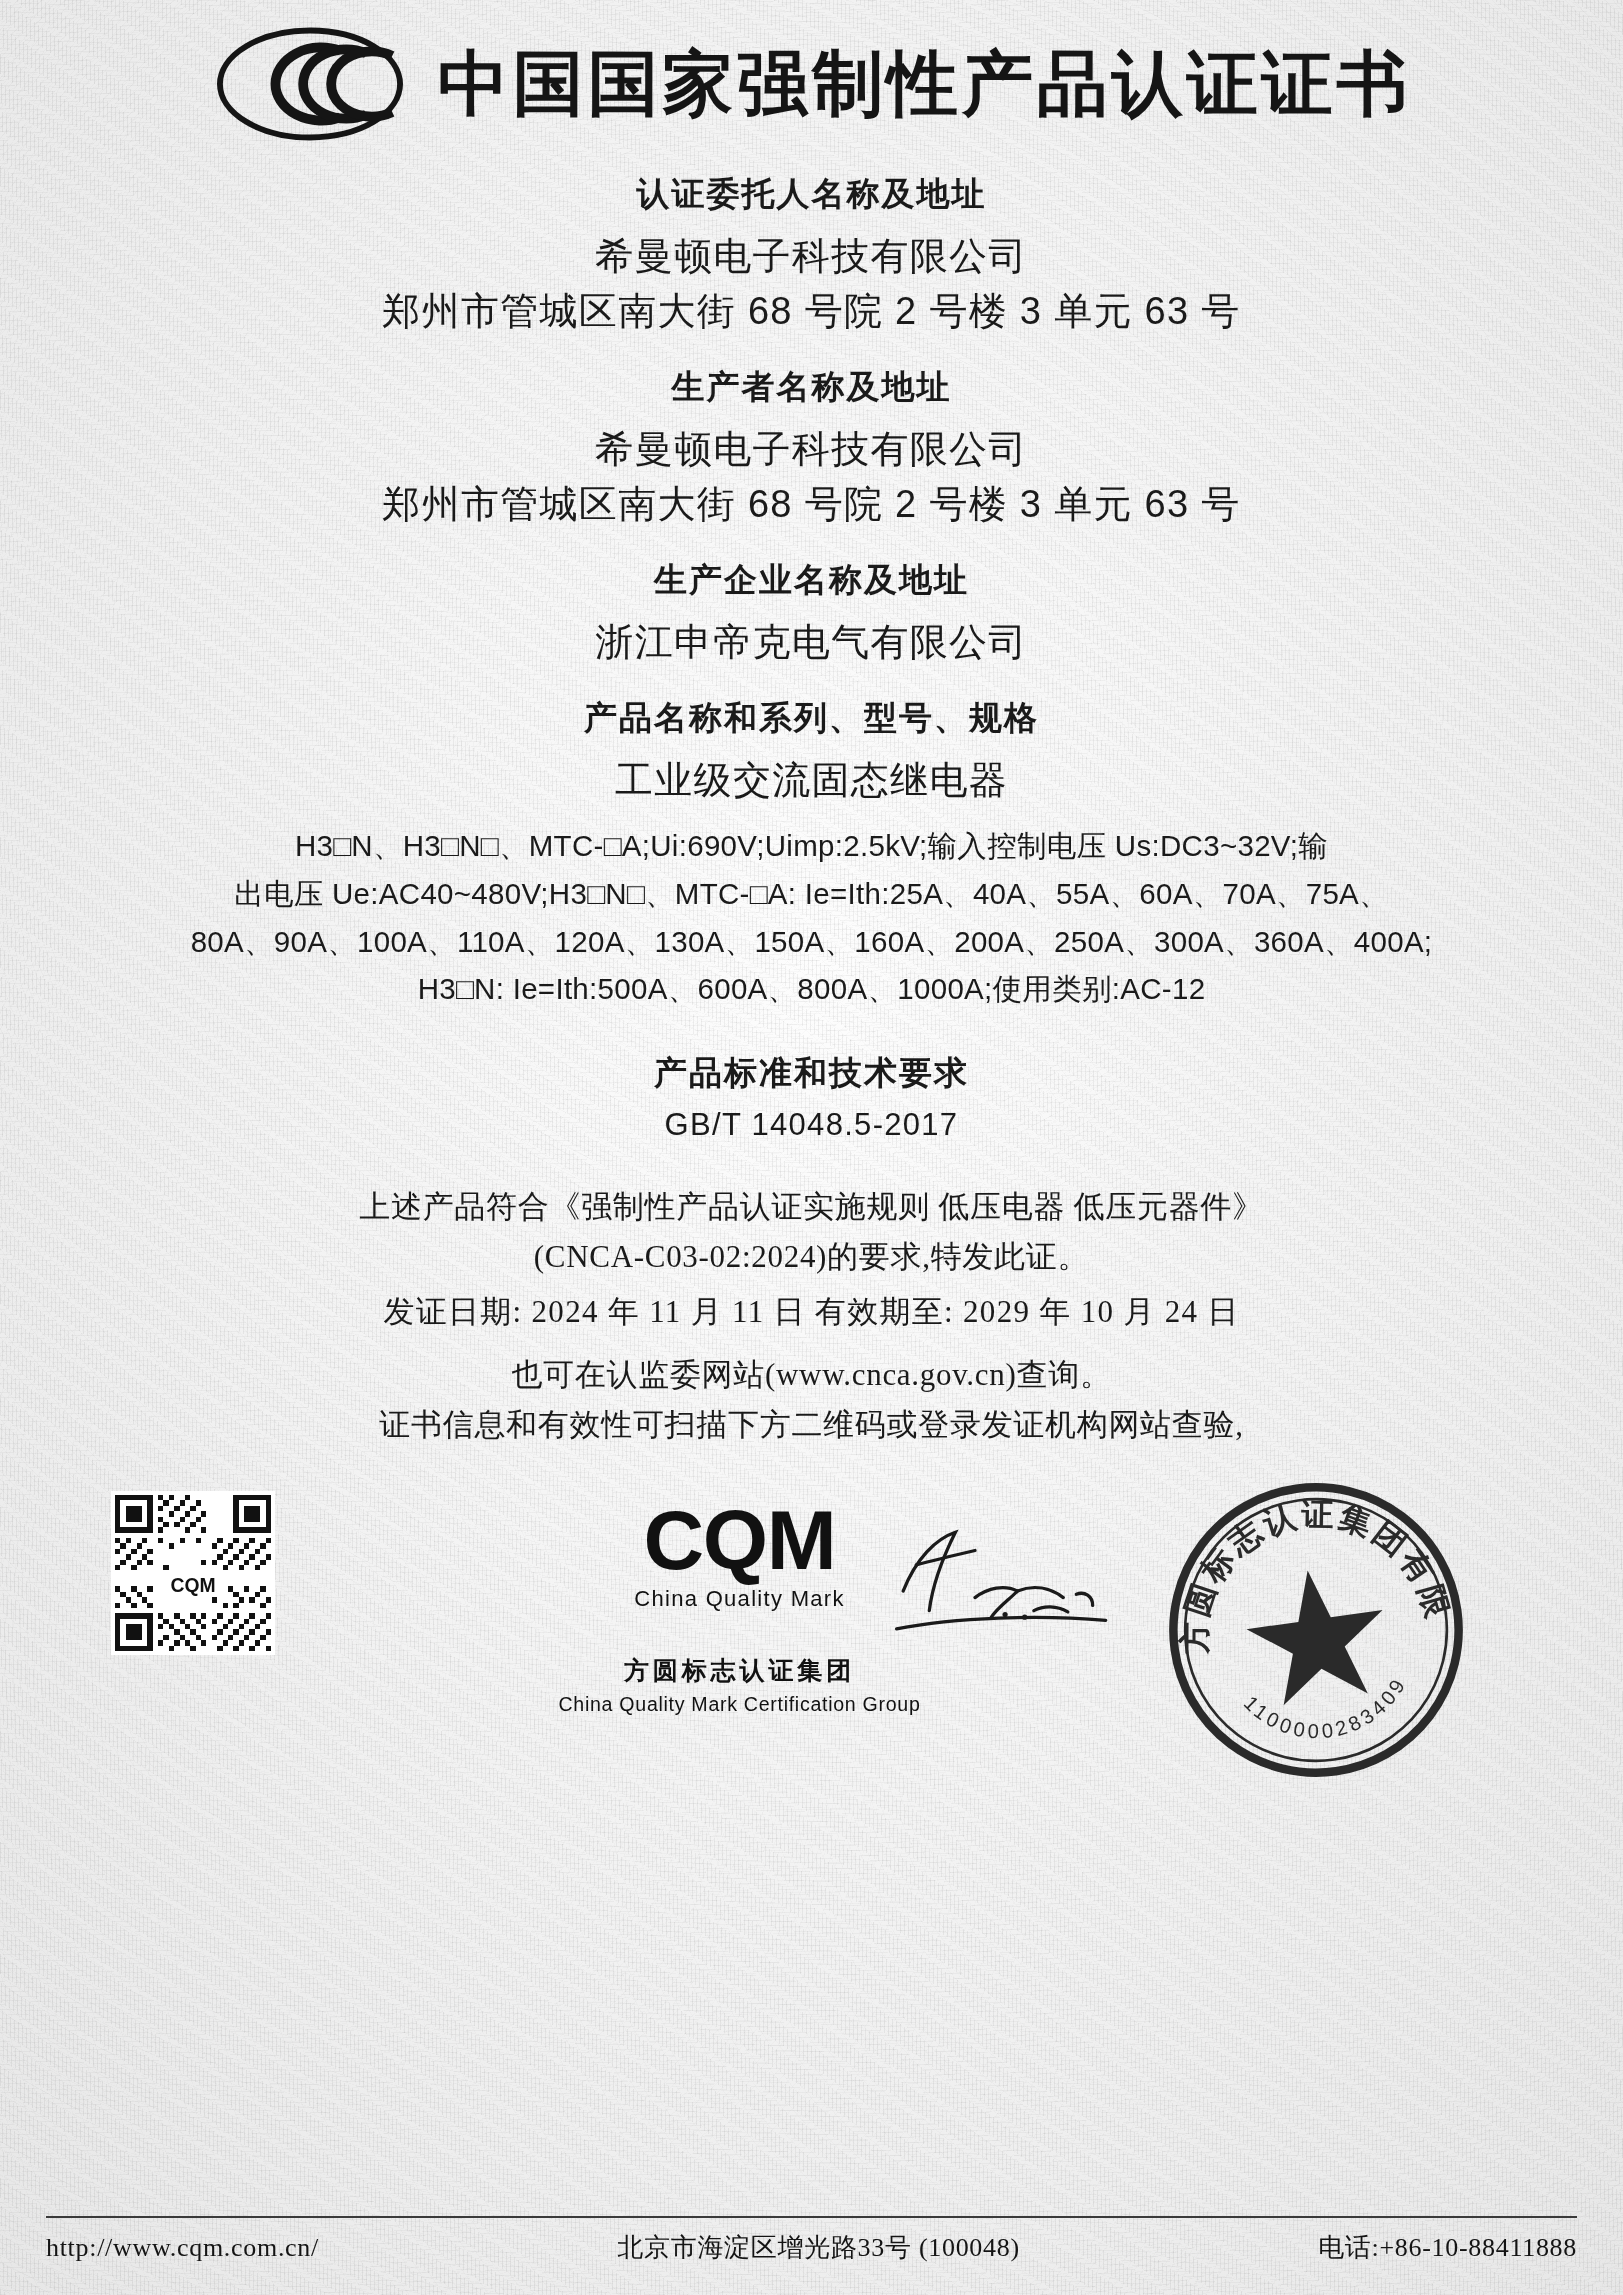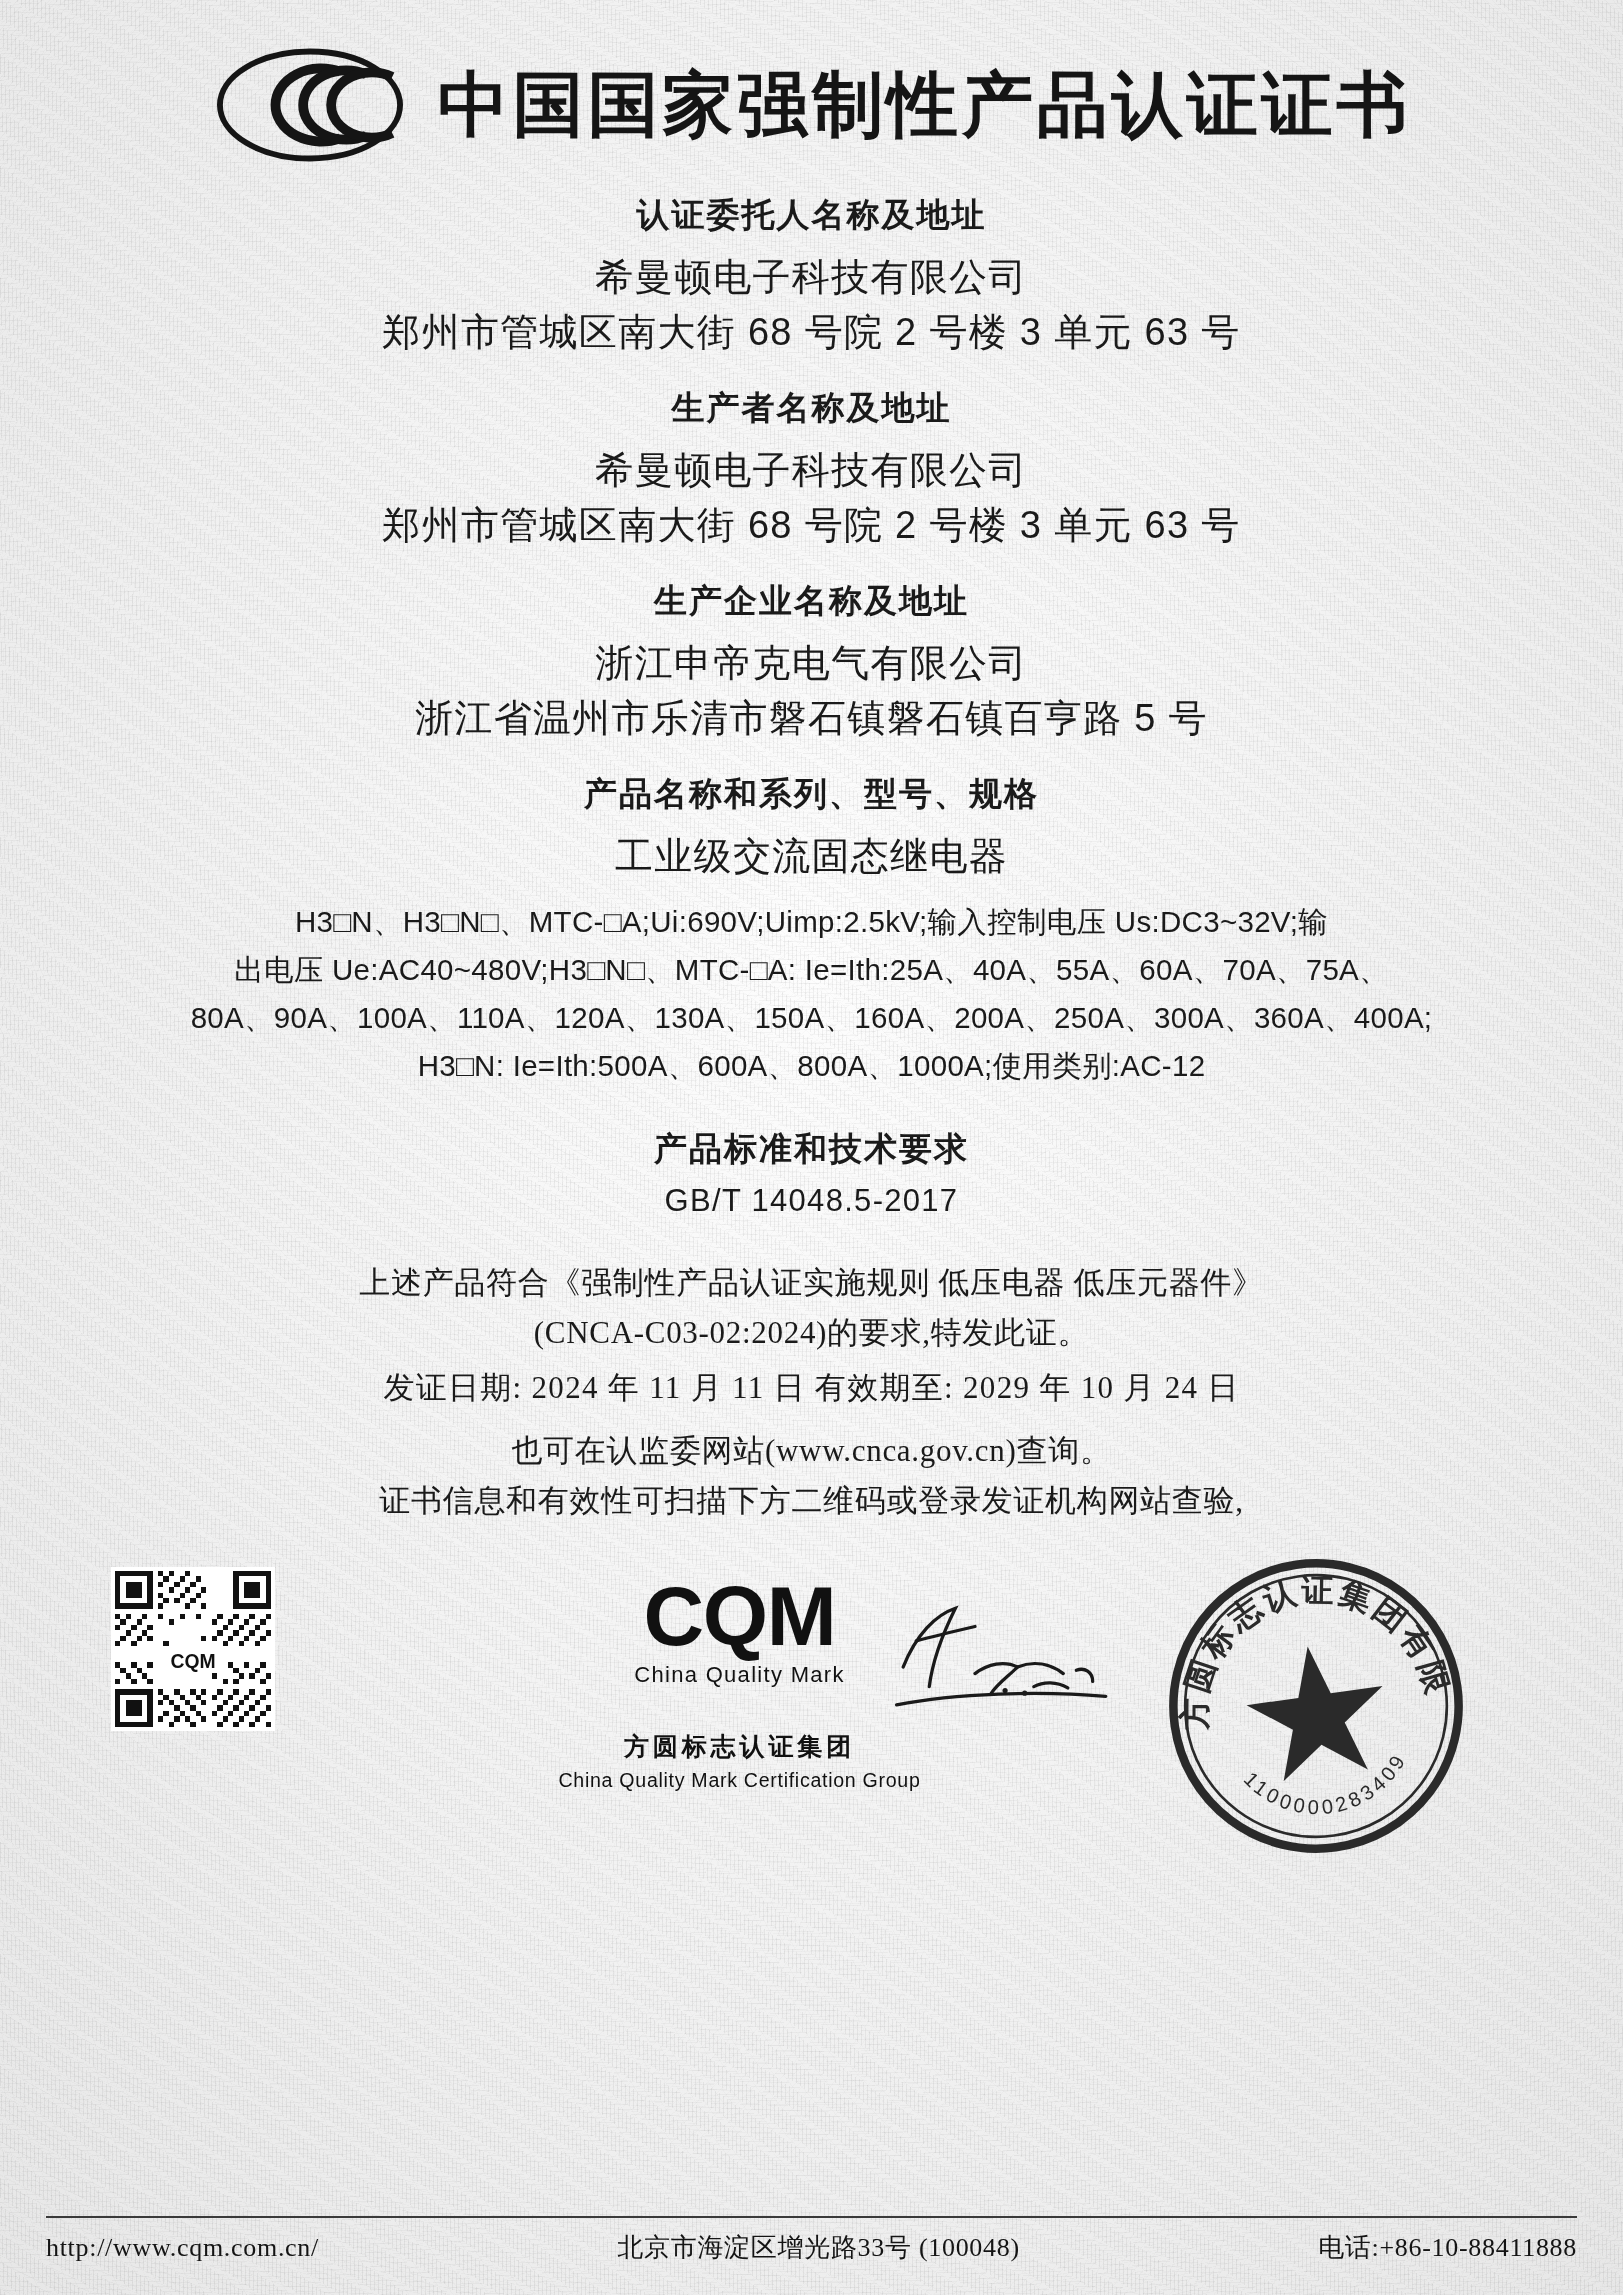--- a/index.html
+++ b/index.html
@@ -61,21 +61,21 @@
     padding: 0 46px;
     color: #1a1a1a;
   }
 
   
   .header {
     display: flex;
     align-items: center;
     justify-content: center;
     gap: 30px;
-    padding-top: 43px;
+    padding-top: 22px;
   }
   .ccc-mark {
     width: 196px;
     height: 124px;
     flex: 0 0 auto;
   }
   .cert-title {
     font-family: "Liberation Serif", serif;
     font-weight: bold;
     font-size: 71px;
@@ -286,21 +286,20 @@
 
     <div class="section">
       <div class="section-label">生产者名称及地址</div>
       <div class="section-line">希曼顿电子科技有限公司</div>
       <div class="section-line">郑州市管城区南大街 68 号院 2 号楼 3 单元 63 号</div>
     </div>
 
     <div class="section">
       <div class="section-label">生产企业名称及地址</div>
       <div class="section-line">浙江申帝克电气有限公司</div>
-      <div class="section-line">浙江省温州市乐清市磐石镇磐石镇百亨路 5 号</div>
     </div>
 
     <div class="section">
       <div class="section-label">产品名称和系列、型号、规格</div>
       <div class="section-line">工业级交流固态继电器</div>
     </div>
 
     <div class="spec-block">
       <div class="spec-line">H3□N、H3□N□、MTC-□A;Ui:690V;Uimp:2.5kV;输入控制电压 Us:DC3~32V;输</div>
       <div class="spec-line">出电压 Ue:AC40~480V;H3□N□、MTC-□A: Ie=Ith:25A、40A、55A、60A、70A、75A、</div>

